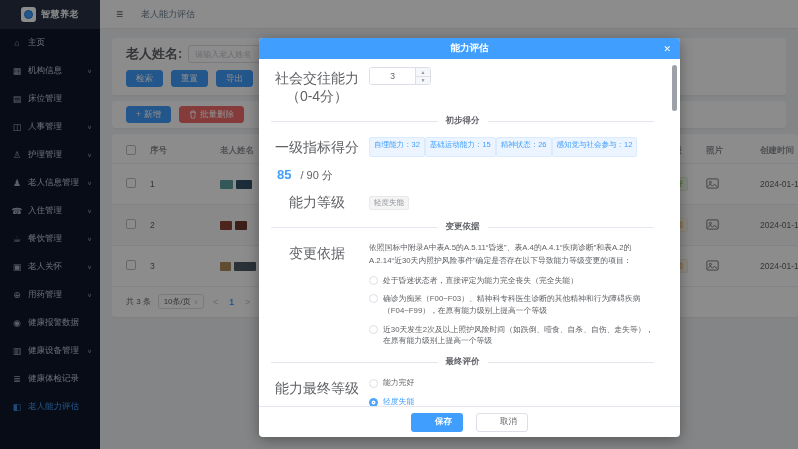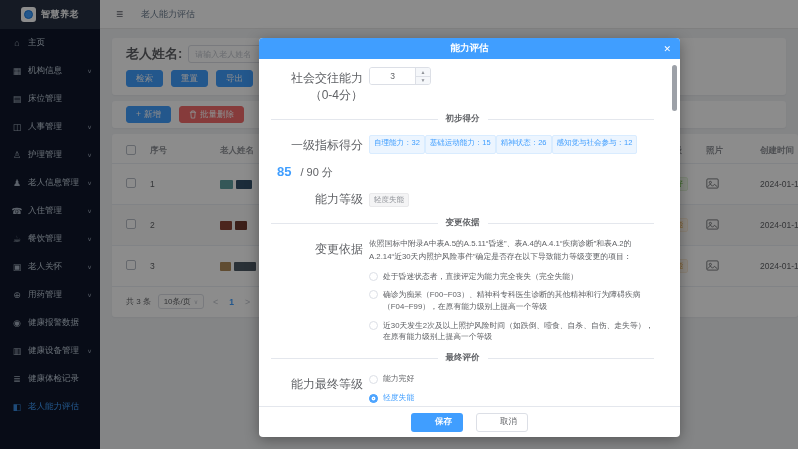--- a/index.html
+++ b/index.html
@@ -67,21 +67,21 @@
   
   .overlay { position:absolute; inset:0; background:rgba(0,0,0,0.45); z-index:50; }
   .modal { position:absolute; left:259px; top:38px; width:421px; height:399px; background:#fff; border-radius:4px; z-index:100; box-shadow:0 3px 14px rgba(0,0,0,.35); display:flex; flex-direction:column; }
   .m-head { height:21px; flex:none; background:#409EFF; border-radius:4px 4px 0 0; display:flex; align-items:center; justify-content:center; position:relative; }
   .m-title { color:#fff; font-size:9.5px; font-weight:bold; }
   .m-close { position:absolute; right:9px; top:0; height:21px; display:flex; align-items:center; color:#fff; font-size:9px; cursor:pointer; }
   .m-body { flex:1; position:relative; padding:8px 26px 0 12px; overflow:hidden; }
   .m-scroll { position:absolute; right:3px; top:4px; bottom:4px; width:5px; }
   .m-thumb { position:absolute; top:2px; right:0; width:5px; height:46px; background:#9DA1A8; border-radius:3px; cursor:pointer; }
   .frm-row { display:flex; margin-bottom:8px; }
-  .frm-label { width:92px; flex:none; text-align:right; font-size:12px; color:#606266; padding-top:3px; }
+  .frm-label { width:92px; flex:none; text-align:center; font-size:14px; color:#606266; padding-top:3px; }
   .frm-content { flex:1; margin-left:6px; min-width:0; }
   .num-input { width:62px; height:18px; border:1px solid #DCDFE6; border-radius:3px; display:flex; overflow:hidden; }
   .num-val { flex:1; border:none; outline:none; text-align:center; font-size:8.5px; color:#606266; width:40px; }
   .num-ctrl { width:15px; flex:none; border-left:1px solid #DCDFE6; display:flex; flex-direction:column; background:#F5F7FA; }
   .num-btn { flex:1; display:flex; align-items:center; justify-content:center; font-size:5px; color:#909399; cursor:pointer; }
   .num-btn.up { border-bottom:1px solid #DCDFE6; }
   .divider { display:flex; align-items:center; margin:9px 0 9px; }
   .divider:before,.divider:after { content:""; flex:1; height:1px; background:#E4E7ED; }
   .divider span { padding:0 8px; font-size:8.5px; color:#606266; font-weight:bold; }
   .tags-line { display:flex; flex-wrap:wrap; padding-top:1px; }

